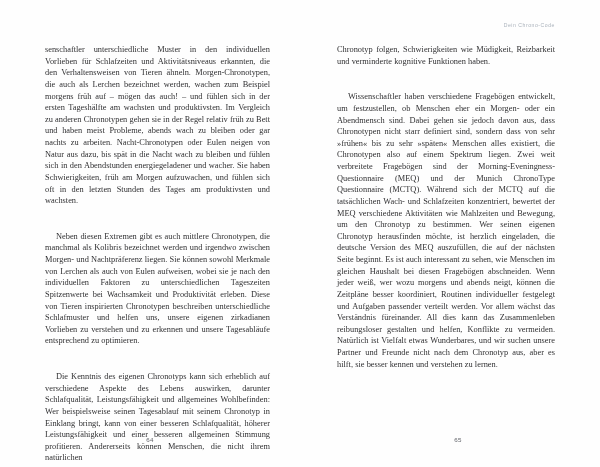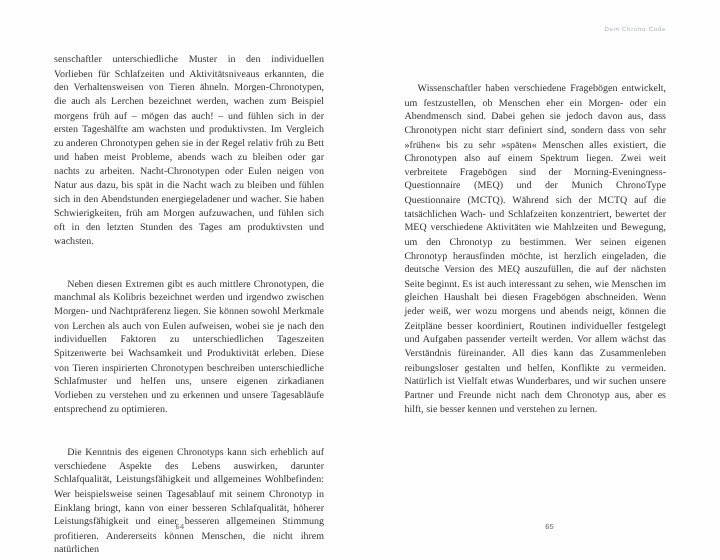--- a/index.html
+++ b/index.html
@@ -113,19 +113,20 @@
       <p class="cont">senschaftler unterschiedliche Muster in den individuellen Vorlieben für Schlafzeiten und Aktivitätsniveaus erkannten, die den Verhaltensweisen von Tieren ähneln. Morgen-Chronotypen, die auch als Lerchen bezeichnet werden, wachen zum Beispiel morgens früh auf – mögen das auch! – und fühlen sich in der ersten Tageshälfte am wachsten und produktivsten. Im Vergleich zu anderen Chronotypen gehen sie in der Regel relativ früh zu Bett und haben meist Probleme, abends wach zu bleiben oder gar nachts zu arbeiten. Nacht-Chronotypen oder Eulen neigen von Natur aus dazu, bis spät in die Nacht wach zu bleiben und fühlen sich in den Abendstunden energiegeladener und wacher. Sie haben Schwierigkeiten, früh am Morgen aufzuwachen, und fühlen sich oft in den letzten Stunden des Tages am produktivsten und wachsten.</p>
       <p class="indent">Neben diesen Extremen gibt es auch mittlere Chronotypen, die manchmal als Kolibris bezeichnet werden und irgendwo zwischen Morgen- und Nachtpräferenz liegen. Sie können sowohl Merkmale von Lerchen als auch von Eulen aufweisen, wobei sie je nach den individuellen Faktoren zu unterschiedlichen Tageszeiten Spitzenwerte bei Wachsamkeit und Produktivität erleben. Diese von Tieren inspirierten Chronotypen beschreiben unterschiedliche Schlafmuster und helfen uns, unsere eigenen zirkadianen Vorlieben zu verstehen und zu erkennen und unsere Tagesabläufe entsprechend zu optimieren.</p>
       <p class="indent">Die Kenntnis des eigenen Chronotyps kann sich erheblich auf verschiedene Aspekte des Lebens auswirken, darunter Schlafqualität, Leistungsfähigkeit und allgemeines Wohlbefinden: Wer beispielsweise seinen Tagesablauf mit seinem Chronotyp in Einklang bringt, kann von einer besseren Schlafqualität, höherer Leistungsfähigkeit und einer besseren allgemeinen Stimmung profitieren. Andererseits können Menschen, die nicht ihrem natürlichen</p>
     </div>
     <div class="folio">64</div>
   </div>
 
   <div class="page page-right">
     <div class="running-header">Dein Chrono-Code</div>
     <div class="column">
+      <p class="cont">Chronotyp folgen, Schwierigkeiten wie Müdigkeit, Reizbarkeit und verminderte kognitive Funktionen haben.</p>
       <p class="indent">Wissenschaftler haben verschiedene Fragebögen entwickelt, um festzustellen, ob Menschen eher ein Morgen- oder ein Abendmensch sind. Dabei gehen sie jedoch davon aus, dass Chronotypen nicht starr definiert sind, sondern dass von sehr »frühen« bis zu sehr »späten« Menschen alles existiert, die Chronotypen also auf einem Spektrum liegen. Zwei weit verbreitete Fragebögen sind der Morning-Eveningness-Questionnaire (MEQ) und der Munich ChronoType Questionnaire (MCTQ). Während sich der MCTQ auf die tatsächlichen Wach- und Schlafzeiten konzentriert, bewertet der MEQ verschiedene Aktivitäten wie Mahlzeiten und Bewegung, um den Chronotyp zu bestimmen. Wer seinen eigenen Chronotyp herausfinden möchte, ist herzlich eingeladen, die deutsche Version des MEQ auszufüllen, die auf der nächsten Seite beginnt. Es ist auch interessant zu sehen, wie Menschen im gleichen Haushalt bei diesen Fragebögen abschneiden. Wenn jeder weiß, wer wozu morgens und abends neigt, können die Zeitpläne besser koordiniert, Routinen individueller festgelegt und Aufgaben passender verteilt werden. Vor allem wächst das Verständnis füreinander. All dies kann das Zusammenleben reibungsloser gestalten und helfen, Konflikte zu vermeiden. Natürlich ist Vielfalt etwas Wunderbares, und wir suchen unsere Partner und Freunde nicht nach dem Chronotyp aus, aber es hilft, sie besser kennen und verstehen zu lernen.</p>
     </div>
     <div class="folio">65</div>
   </div>
 
   <div class="gutter"></div>
 </div>
 
 </body></html>

